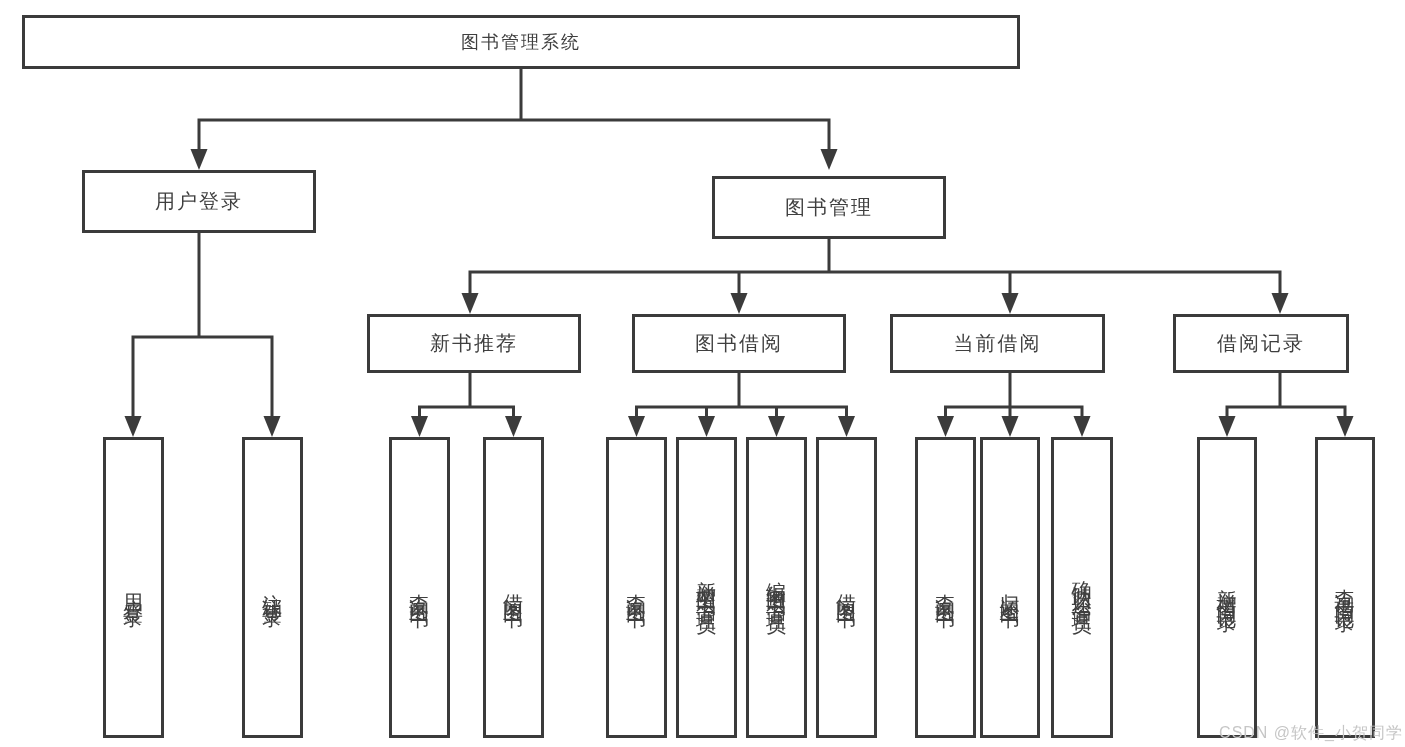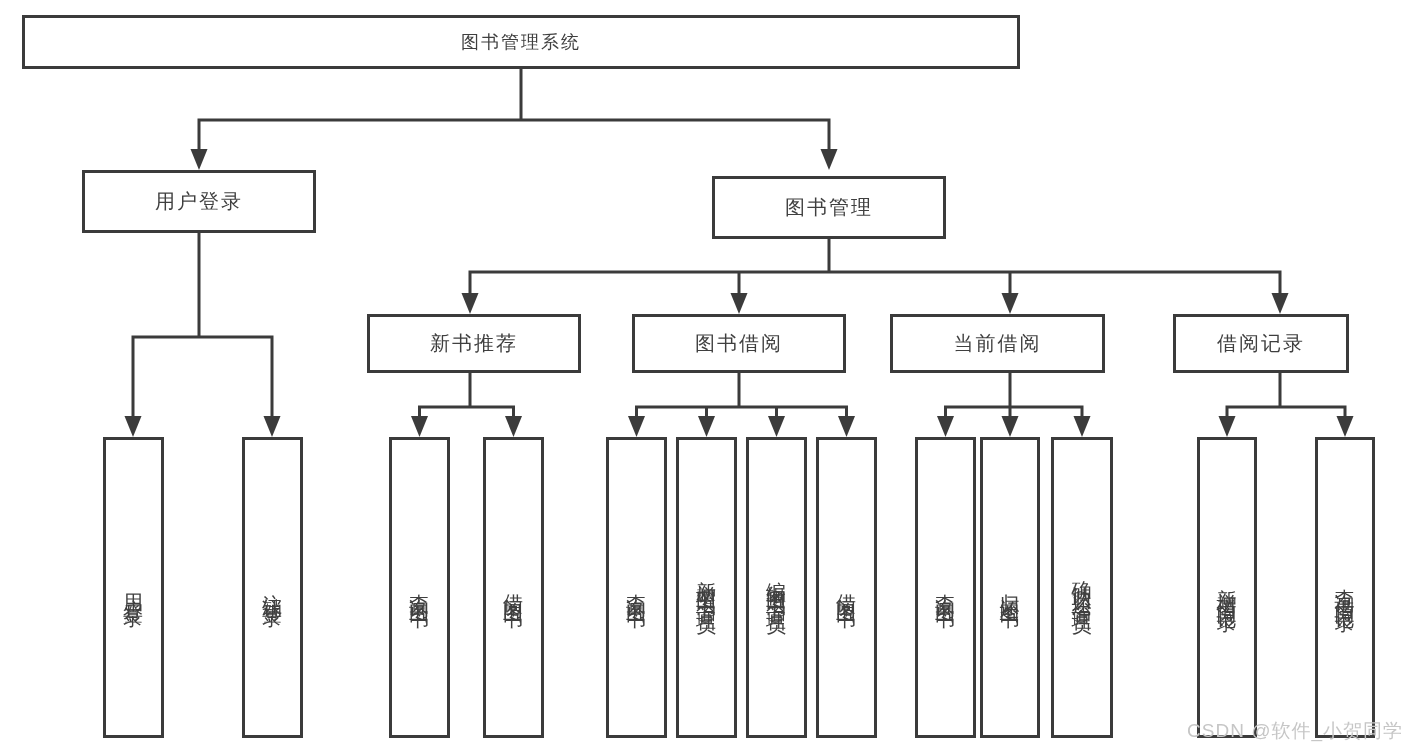--- a/index.html
+++ b/index.html
@@ -41,21 +41,21 @@
     text-orientation: mixed;
     font-size: 20px;
     letter-spacing: 5px;
     line-height: 1;
     color: #3f3f3f;
   }
   #watermark {
     position: absolute;
     right: 2px;
     bottom: 3px;
-    font-size: 19px;
+    font-size: 16px;
     color: #c6c6c6;
     letter-spacing: 1px;
     white-space: nowrap;
   }
 </style>
 </head>
 <body>
 
 <div id="canvas">
 

